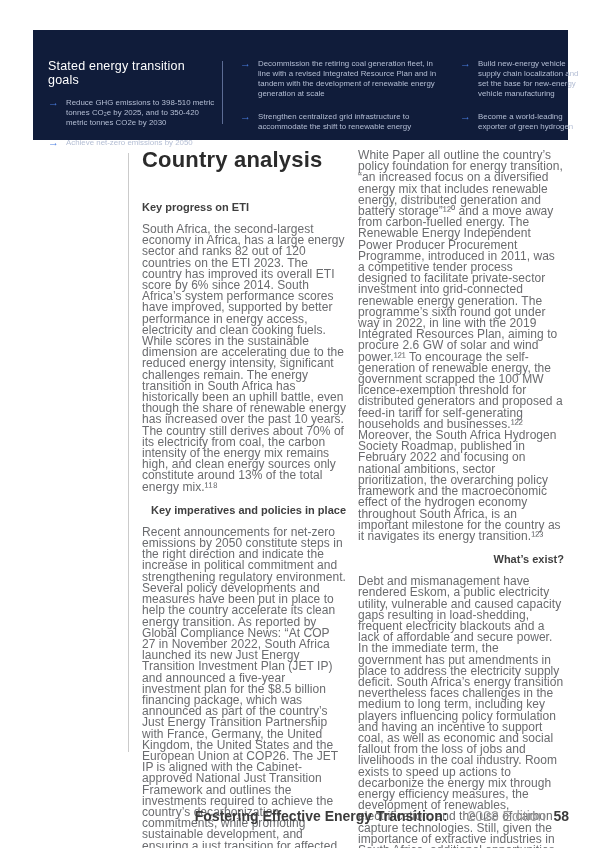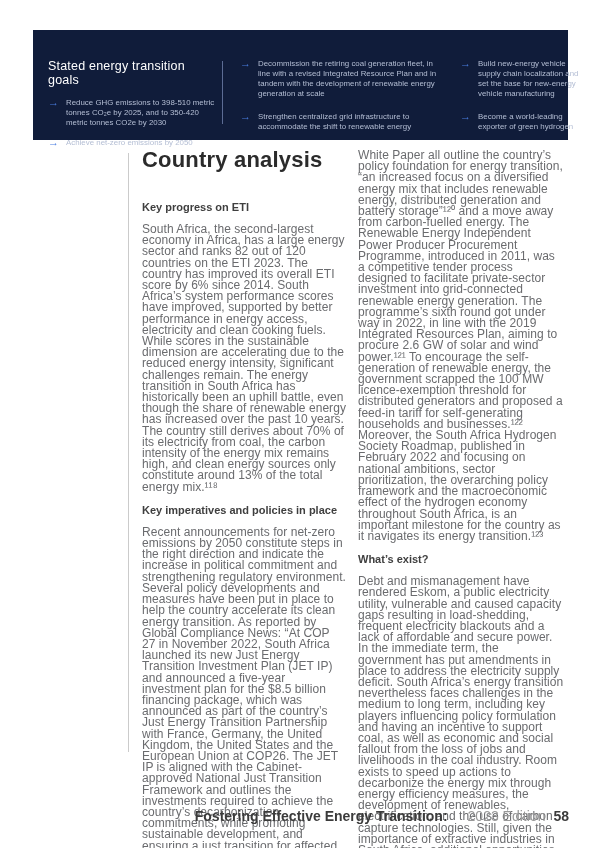--- a/index.html
+++ b/index.html
@@ -35,21 +35,21 @@
 
   
   .rule { position:absolute; left:128px; top:153px; width:1px; height:599px; background:#cbcbcb; }
   .col-left  { position:absolute; left:142px; top:150px; width:204px; }
   .col-right { position:absolute; left:358px; top:150px; width:206px; }
   .article-title {
     font-size:22px; font-weight:700; color:#2b2b2b;
     margin:0 0 31px 0; line-height:20px; letter-spacing:0.2px;
   }
   .subhead { font-size:11px; font-weight:700; color:#3f3f3f; margin:0 0 11px 0; line-height:12px; }
-  .subhead-spaced { margin-top:9px; }
+  .subhead-spaced { margin-top:9px;text-align:right; }
   .para { font-size:12px; line-height:11.2px; color:#6a6b6e; margin:0 0 11px 0; letter-spacing:0.05px; }
 
   
   .footer {
     position:absolute; top:811px; right:31px;
     display:flex; align-items:baseline; font-size:14px; line-height:10px;
   }
   .footer-bold { font-weight:700; color:#3b3b3b; }
   .footer-light { color:#999999; margin-left:20px; }
   .footer-page { font-weight:700; color:#3b3b3b; margin-left:8px; }

